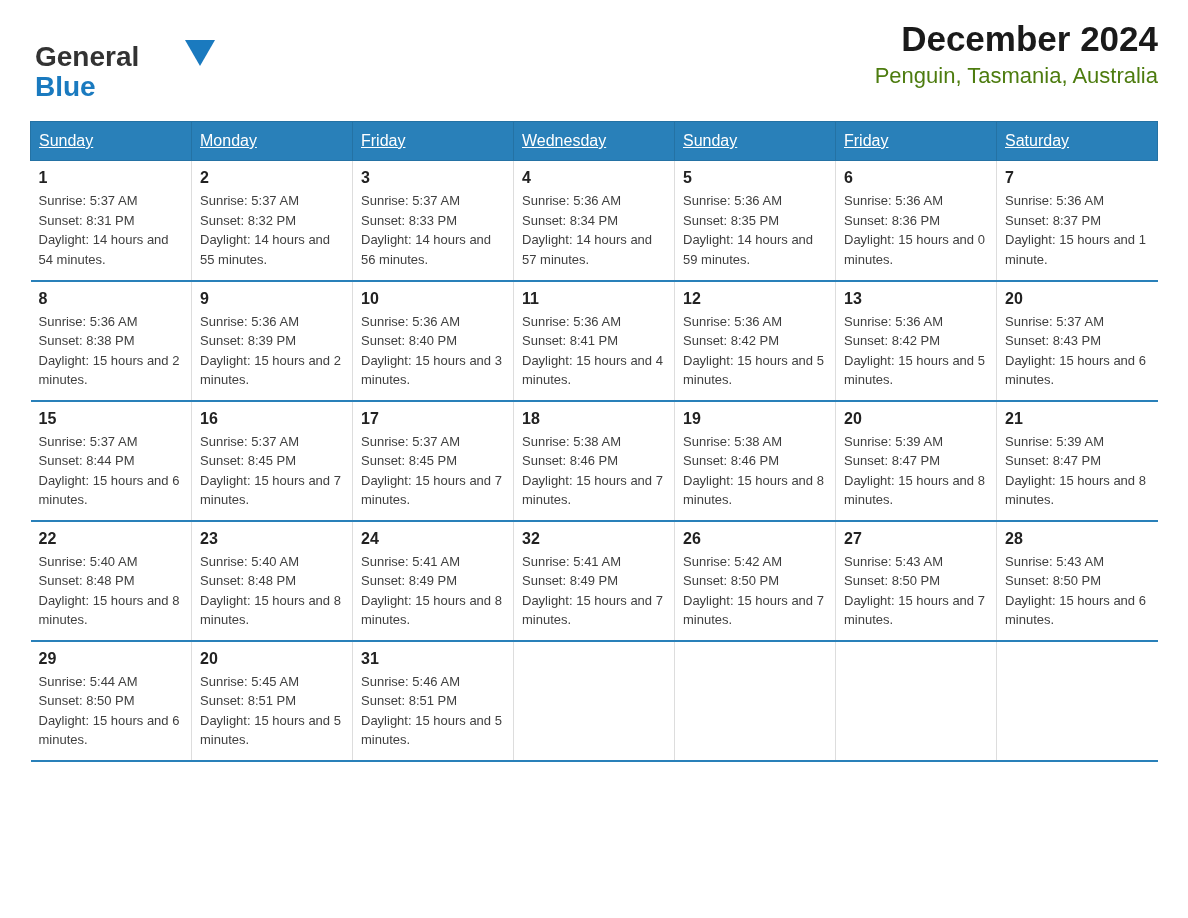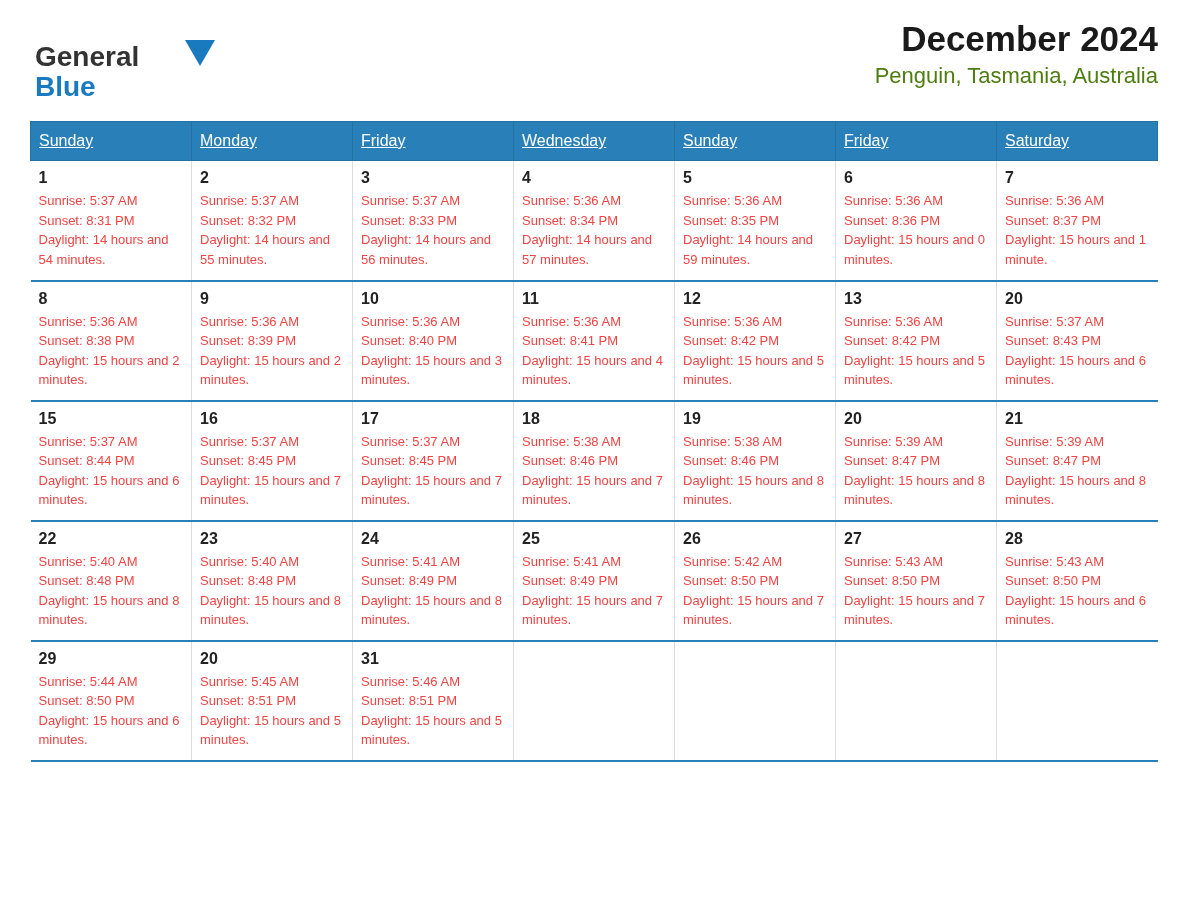--- a/index.html
+++ b/index.html
@@ -70,21 +70,21 @@
     }
     .day-num {
       font-size: 16px;
       font-weight: bold;
       margin-bottom: 4px;
       display: block;
     }
     .day-info {
       font-size: 13px;
       line-height: 1.5;
-      color: #ef4444;
+      color: #404040;
     }
     .empty-cell {
       background: #fff;
     }
   </style>
 </head>
 <body>
 
 <div class="header">
   <div class="logo">
@@ -210,21 +210,21 @@
       </td>
         <td>
         <span class="day-num">23</span>
         <span class="day-info">Sunrise: 5:40 AM<br>Sunset: 8:48 PM<br>Daylight: 15 hours and 8 minutes.</span>
       </td>
         <td>
         <span class="day-num">24</span>
         <span class="day-info">Sunrise: 5:41 AM<br>Sunset: 8:49 PM<br>Daylight: 15 hours and 8 minutes.</span>
       </td>
         <td>
-        <span class="day-num">25</span>
+        <span class="day-num">32</span>
         <span class="day-info">Sunrise: 5:41 AM<br>Sunset: 8:49 PM<br>Daylight: 15 hours and 7 minutes.</span>
       </td>
         <td>
         <span class="day-num">26</span>
         <span class="day-info">Sunrise: 5:42 AM<br>Sunset: 8:50 PM<br>Daylight: 15 hours and 7 minutes.</span>
       </td>
         <td>
         <span class="day-num">27</span>
         <span class="day-info">Sunrise: 5:43 AM<br>Sunset: 8:50 PM<br>Daylight: 15 hours and 7 minutes.</span>
       </td>

